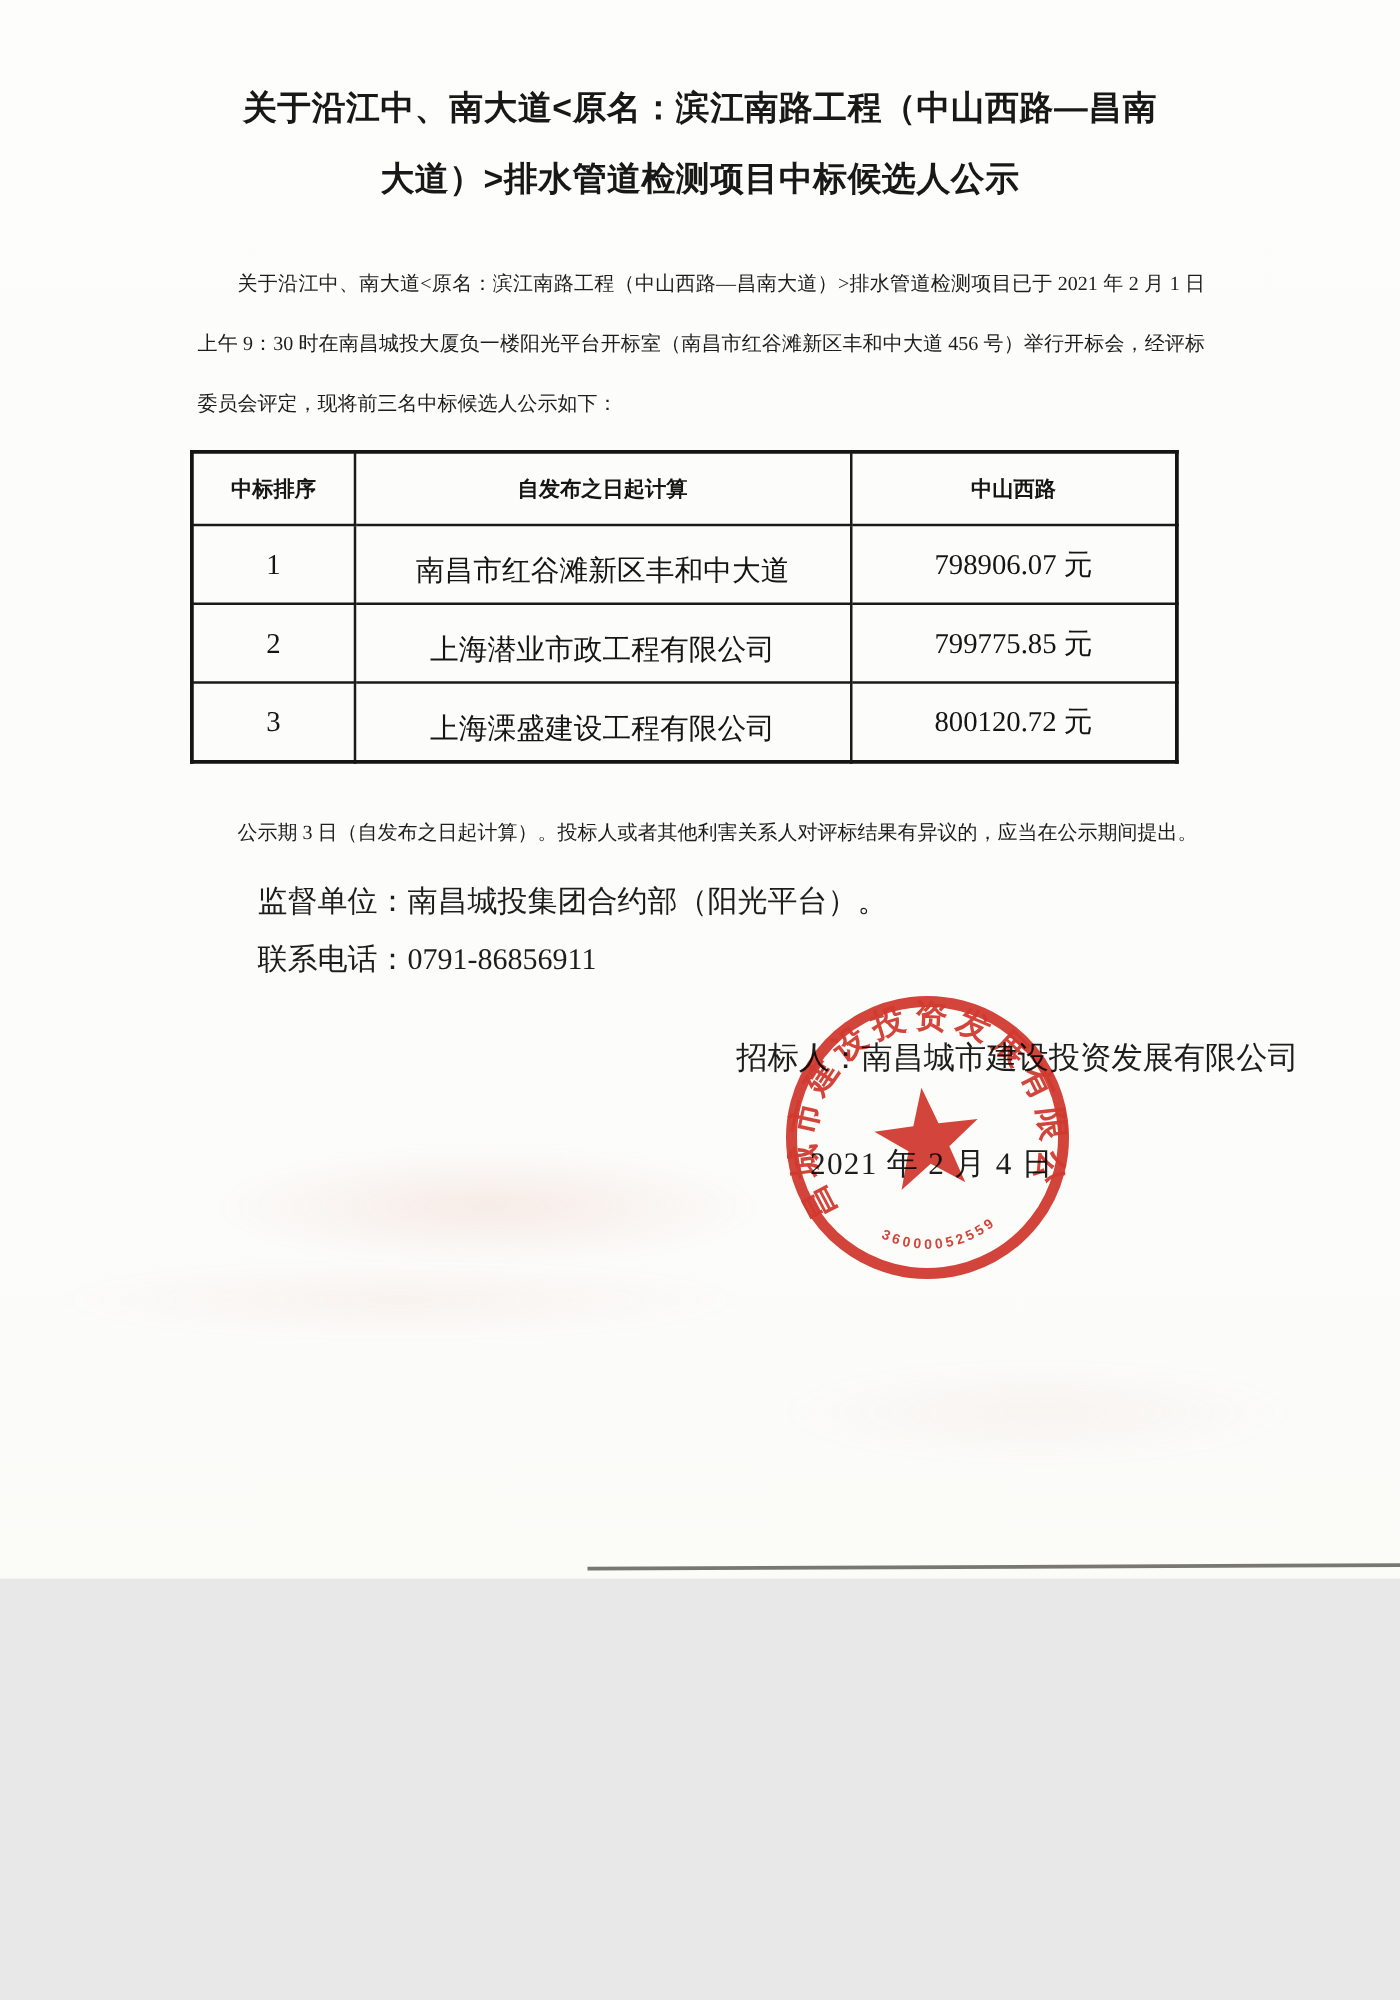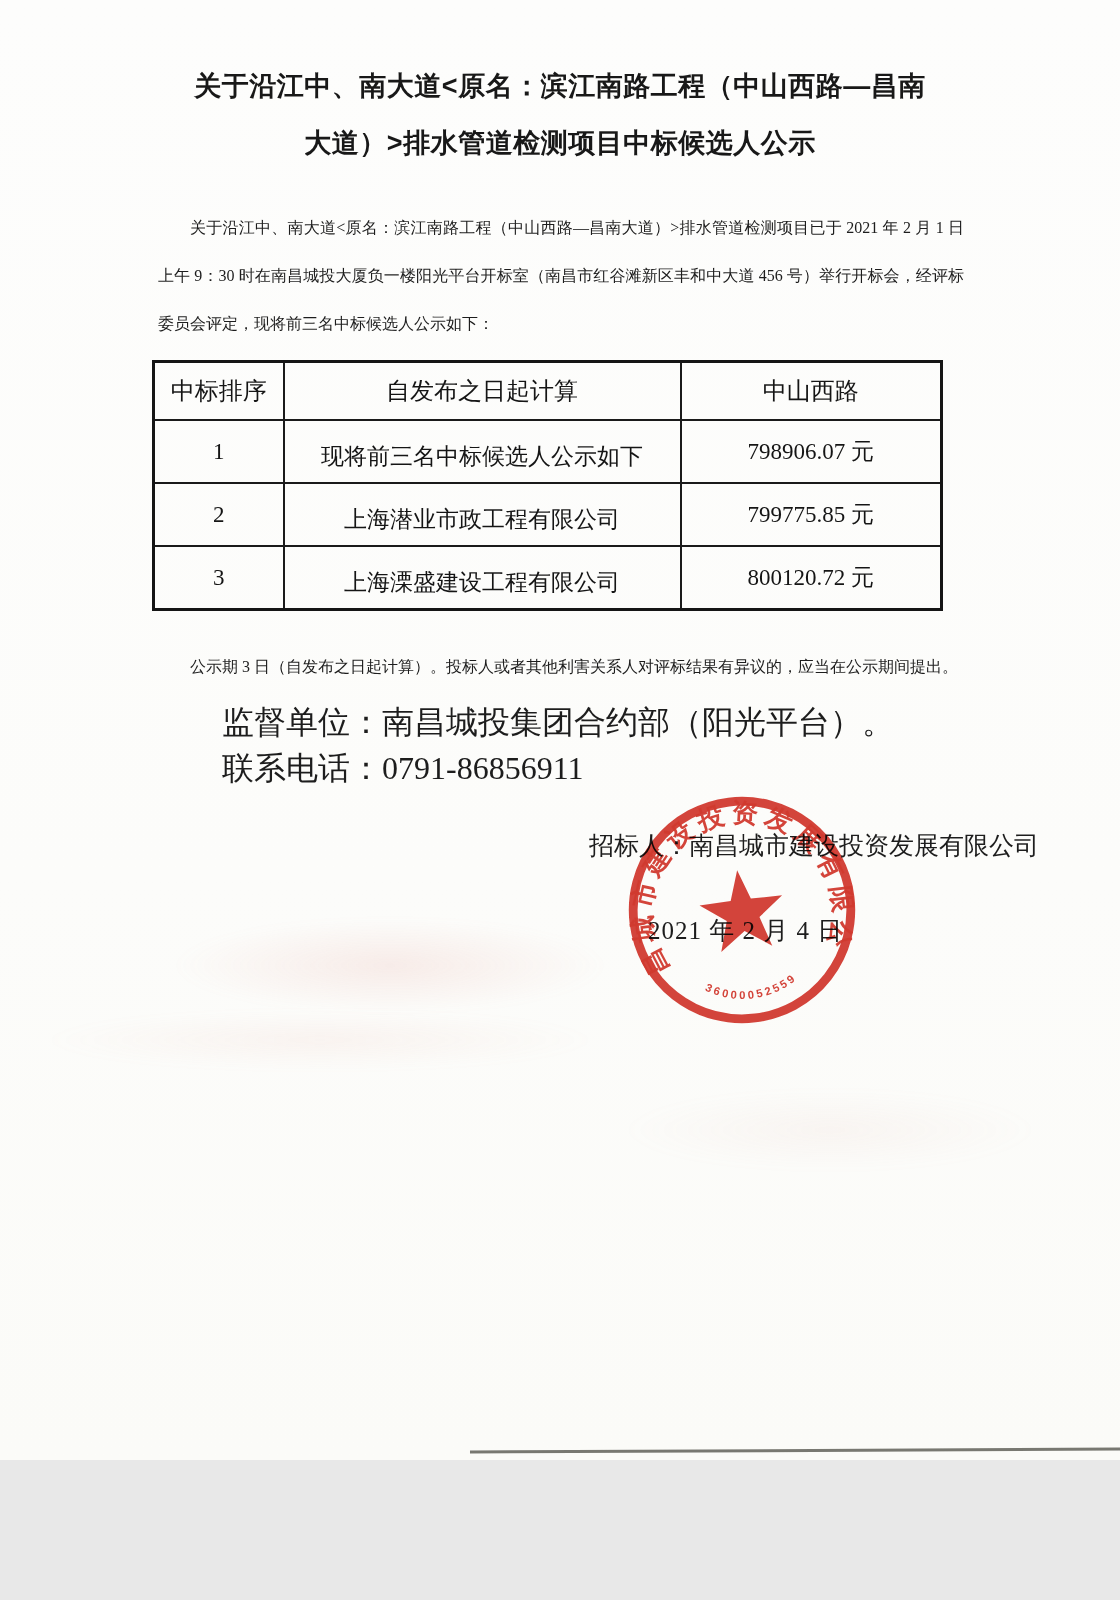--- a/index.html
+++ b/index.html
@@ -1,18 +1,18 @@
 <!DOCTYPE html>
 <html><head>
 <meta charset="utf-8">
 <style>
   html,body{margin:0;padding:0;background:#e8e8e8;}
   .page{
     position:relative;
-    width:1120px;height:1460px;
+    width:1120px;height:1263px;
     margin:0 auto;
     background:linear-gradient(180deg,#fdfdfc 0%,#fcfcfa 60%,#fbfbf8 100%);
     overflow:hidden;
     color:#1c1c1c;
     font-family:"Liberation Serif","DejaVu Serif",serif;
   }
   .title{
     width:745px;
     margin:58px auto 0;
     font-family:"Liberation Sans","DejaVu Sans",sans-serif;
@@ -42,29 +42,29 @@
     color:#151515;
   }
   .bid-table th,.bid-table td{
     border:2px solid #1a1a1a;
     text-align:center;
     vertical-align:middle;
     padding:0;
     overflow:hidden;
   }
   .bid-table{border:3px solid #151515;}
-  .bid-table th{height:56px;font-weight:400;font-size:24px;text-align:center;}
+  .bid-table th{height:56px;font-weight:700;font-size:17px;text-align:center;}
   .bid-table td{height:61px;font-weight:400;}
   .col-rank{width:130px;}
   .col-name{width:397px;}
   .col-price{width:261px;}
   .cell-name{position:relative;top:5px;}
   .cell-rank{font-family:"Liberation Serif","DejaVu Serif",serif;}
   .notice{margin-top:24px;line-height:64px;}
-  .line-block{margin:0 156px 0 158px;width:806px;font-size:32px;line-height:46px;color:#1d1d1d;}
+  .line-block{margin:0 156px 0 158px;width:806px;font-size:24px;line-height:46px;color:#1d1d1d;}
   .indent{ text-indent:2em;}
   .tenderer{
     margin:38px 0 0 508px;
     font-size:25px;
     color:#1d1d1d;
     position:relative;z-index:2;text-align:center;
   }
   .datestamp{
     margin:52px 0 0 648px;
     font-size:25px;
@@ -129,21 +129,21 @@
     <thead>
       <tr>
         <th>中标排序</th>
         <th>自发布之日起计算</th>
         <th>中山西路</th>
       </tr>
     </thead>
     <tbody>
       <tr>
         <td class="cell-rank">1</td>
-        <td><span class="cell-name">现将前三名中标候选人公示如下</span></td>
+        <td><span class="cell-name">南昌市红谷滩新区丰和中大道</span></td>
         <td>798906.07 元</td>
       </tr>
       <tr>
         <td class="cell-rank">2</td>
         <td><span class="cell-name">上海潜业市政工程有限公司</span></td>
         <td>799775.85 元</td>
       </tr>
       <tr>
         <td class="cell-rank">3</td>
         <td><span class="cell-name">上海溧盛建设工程有限公司</span></td>

